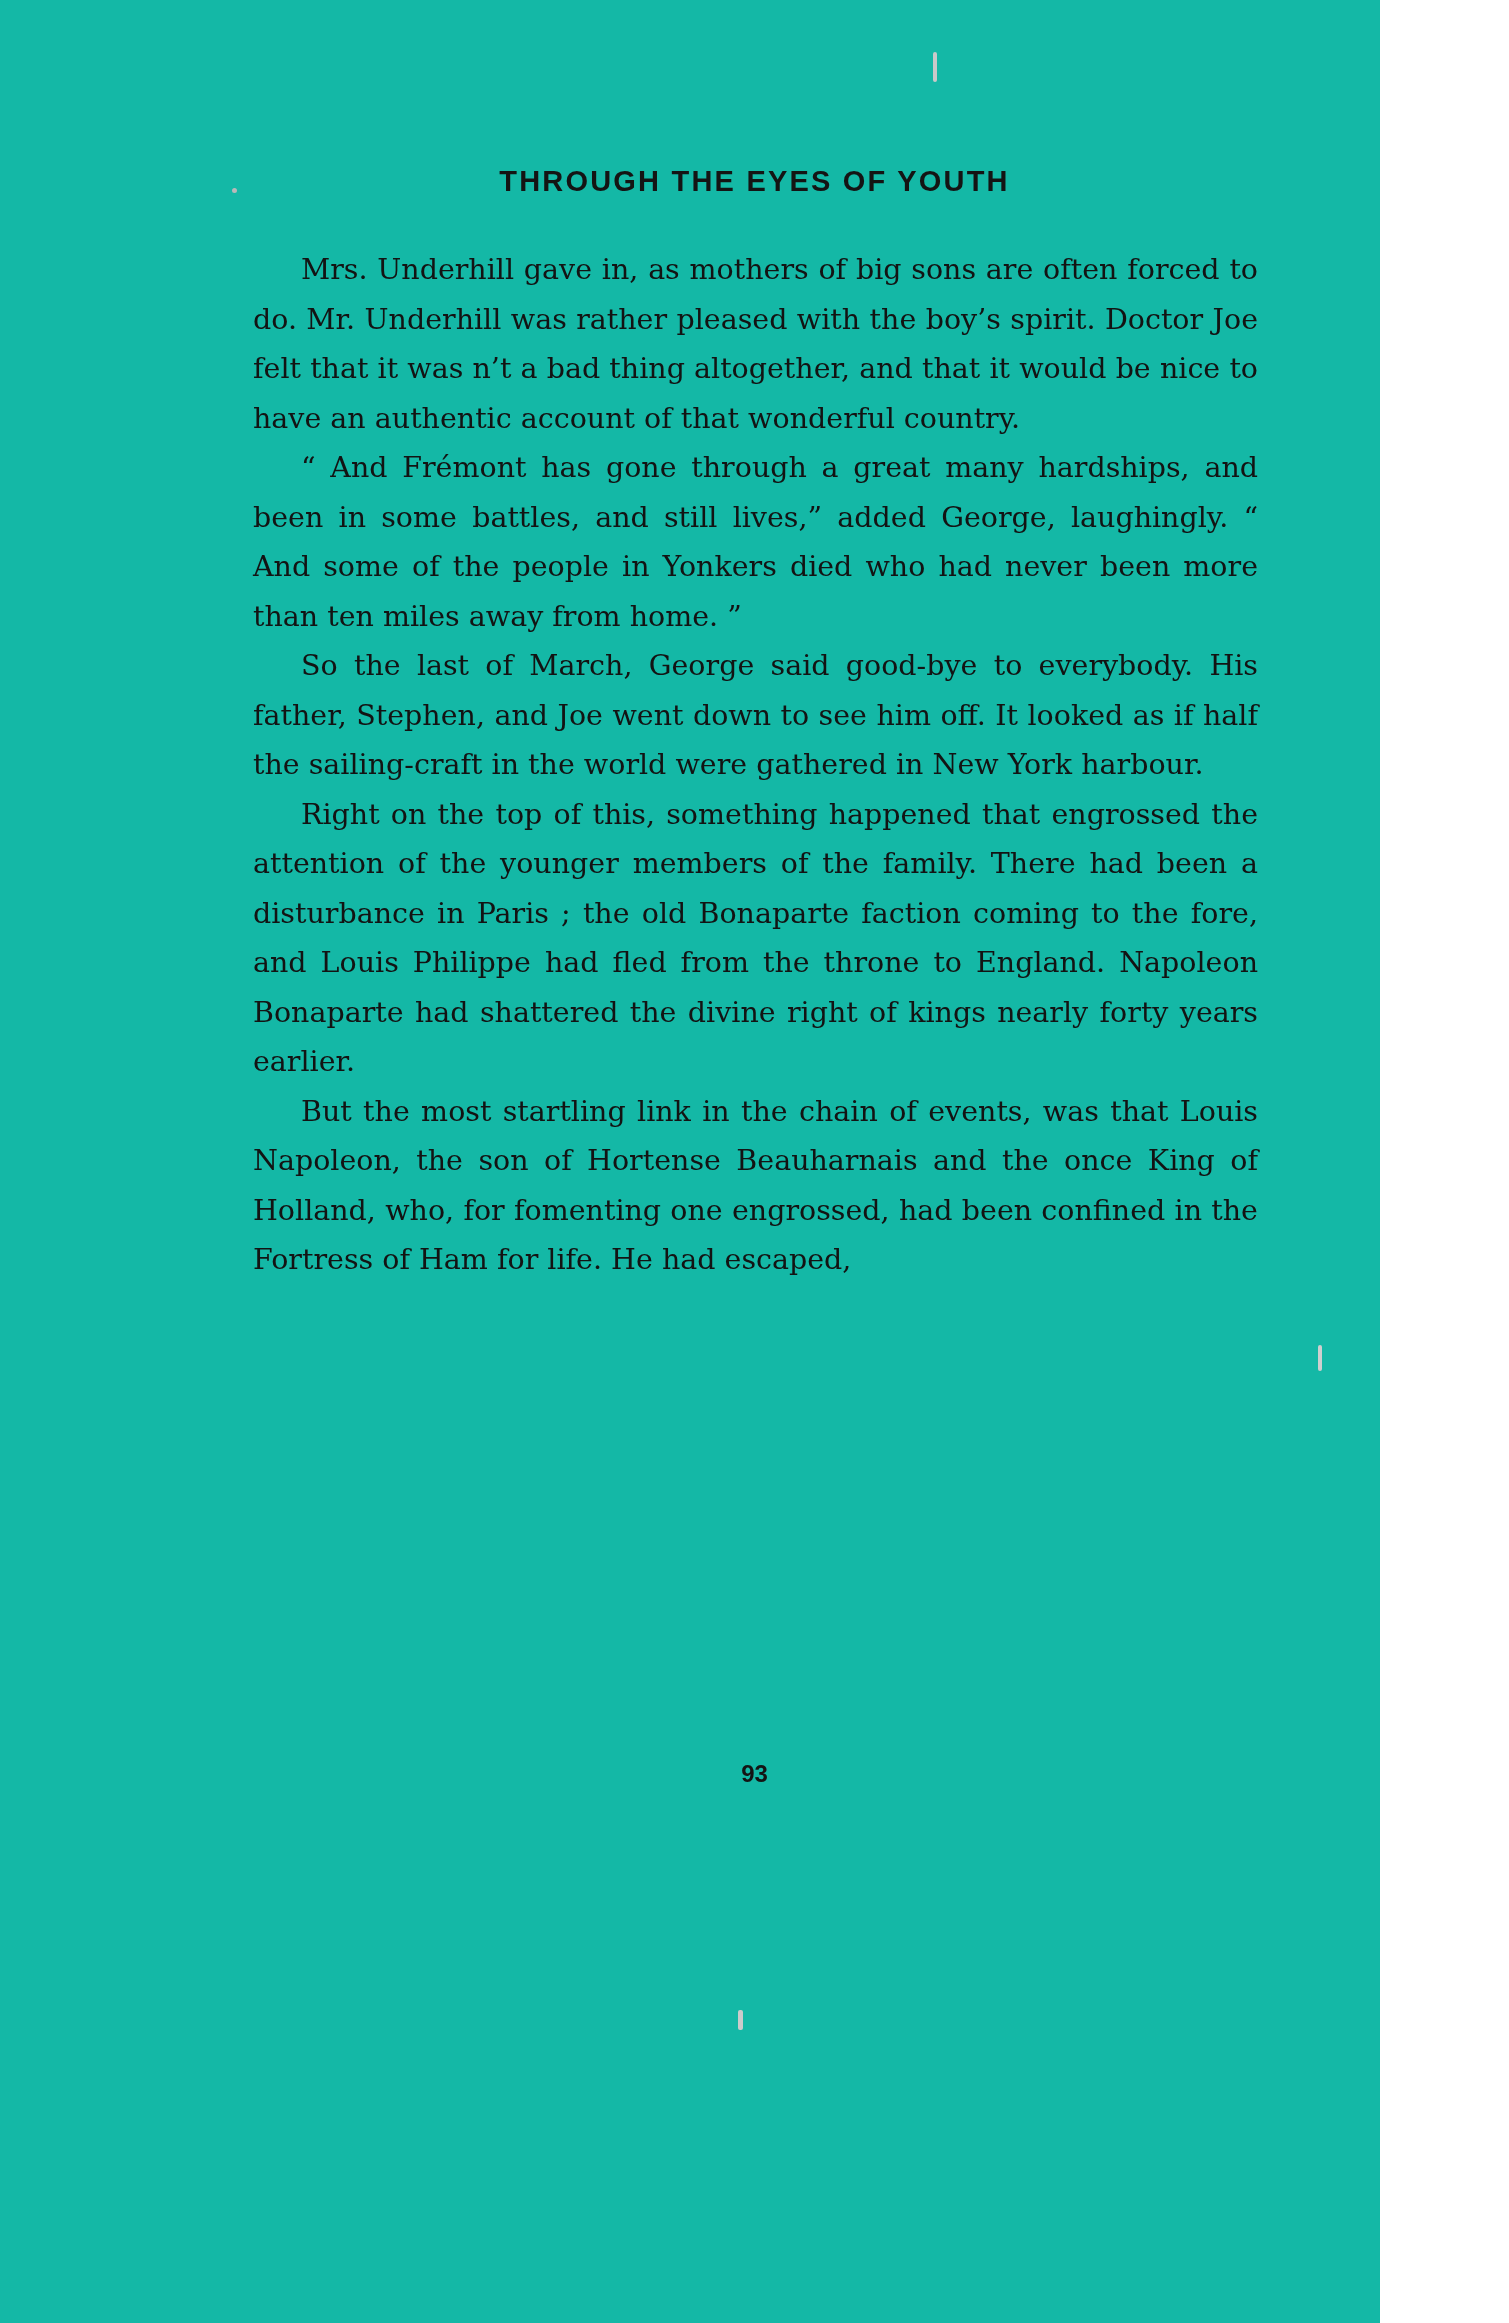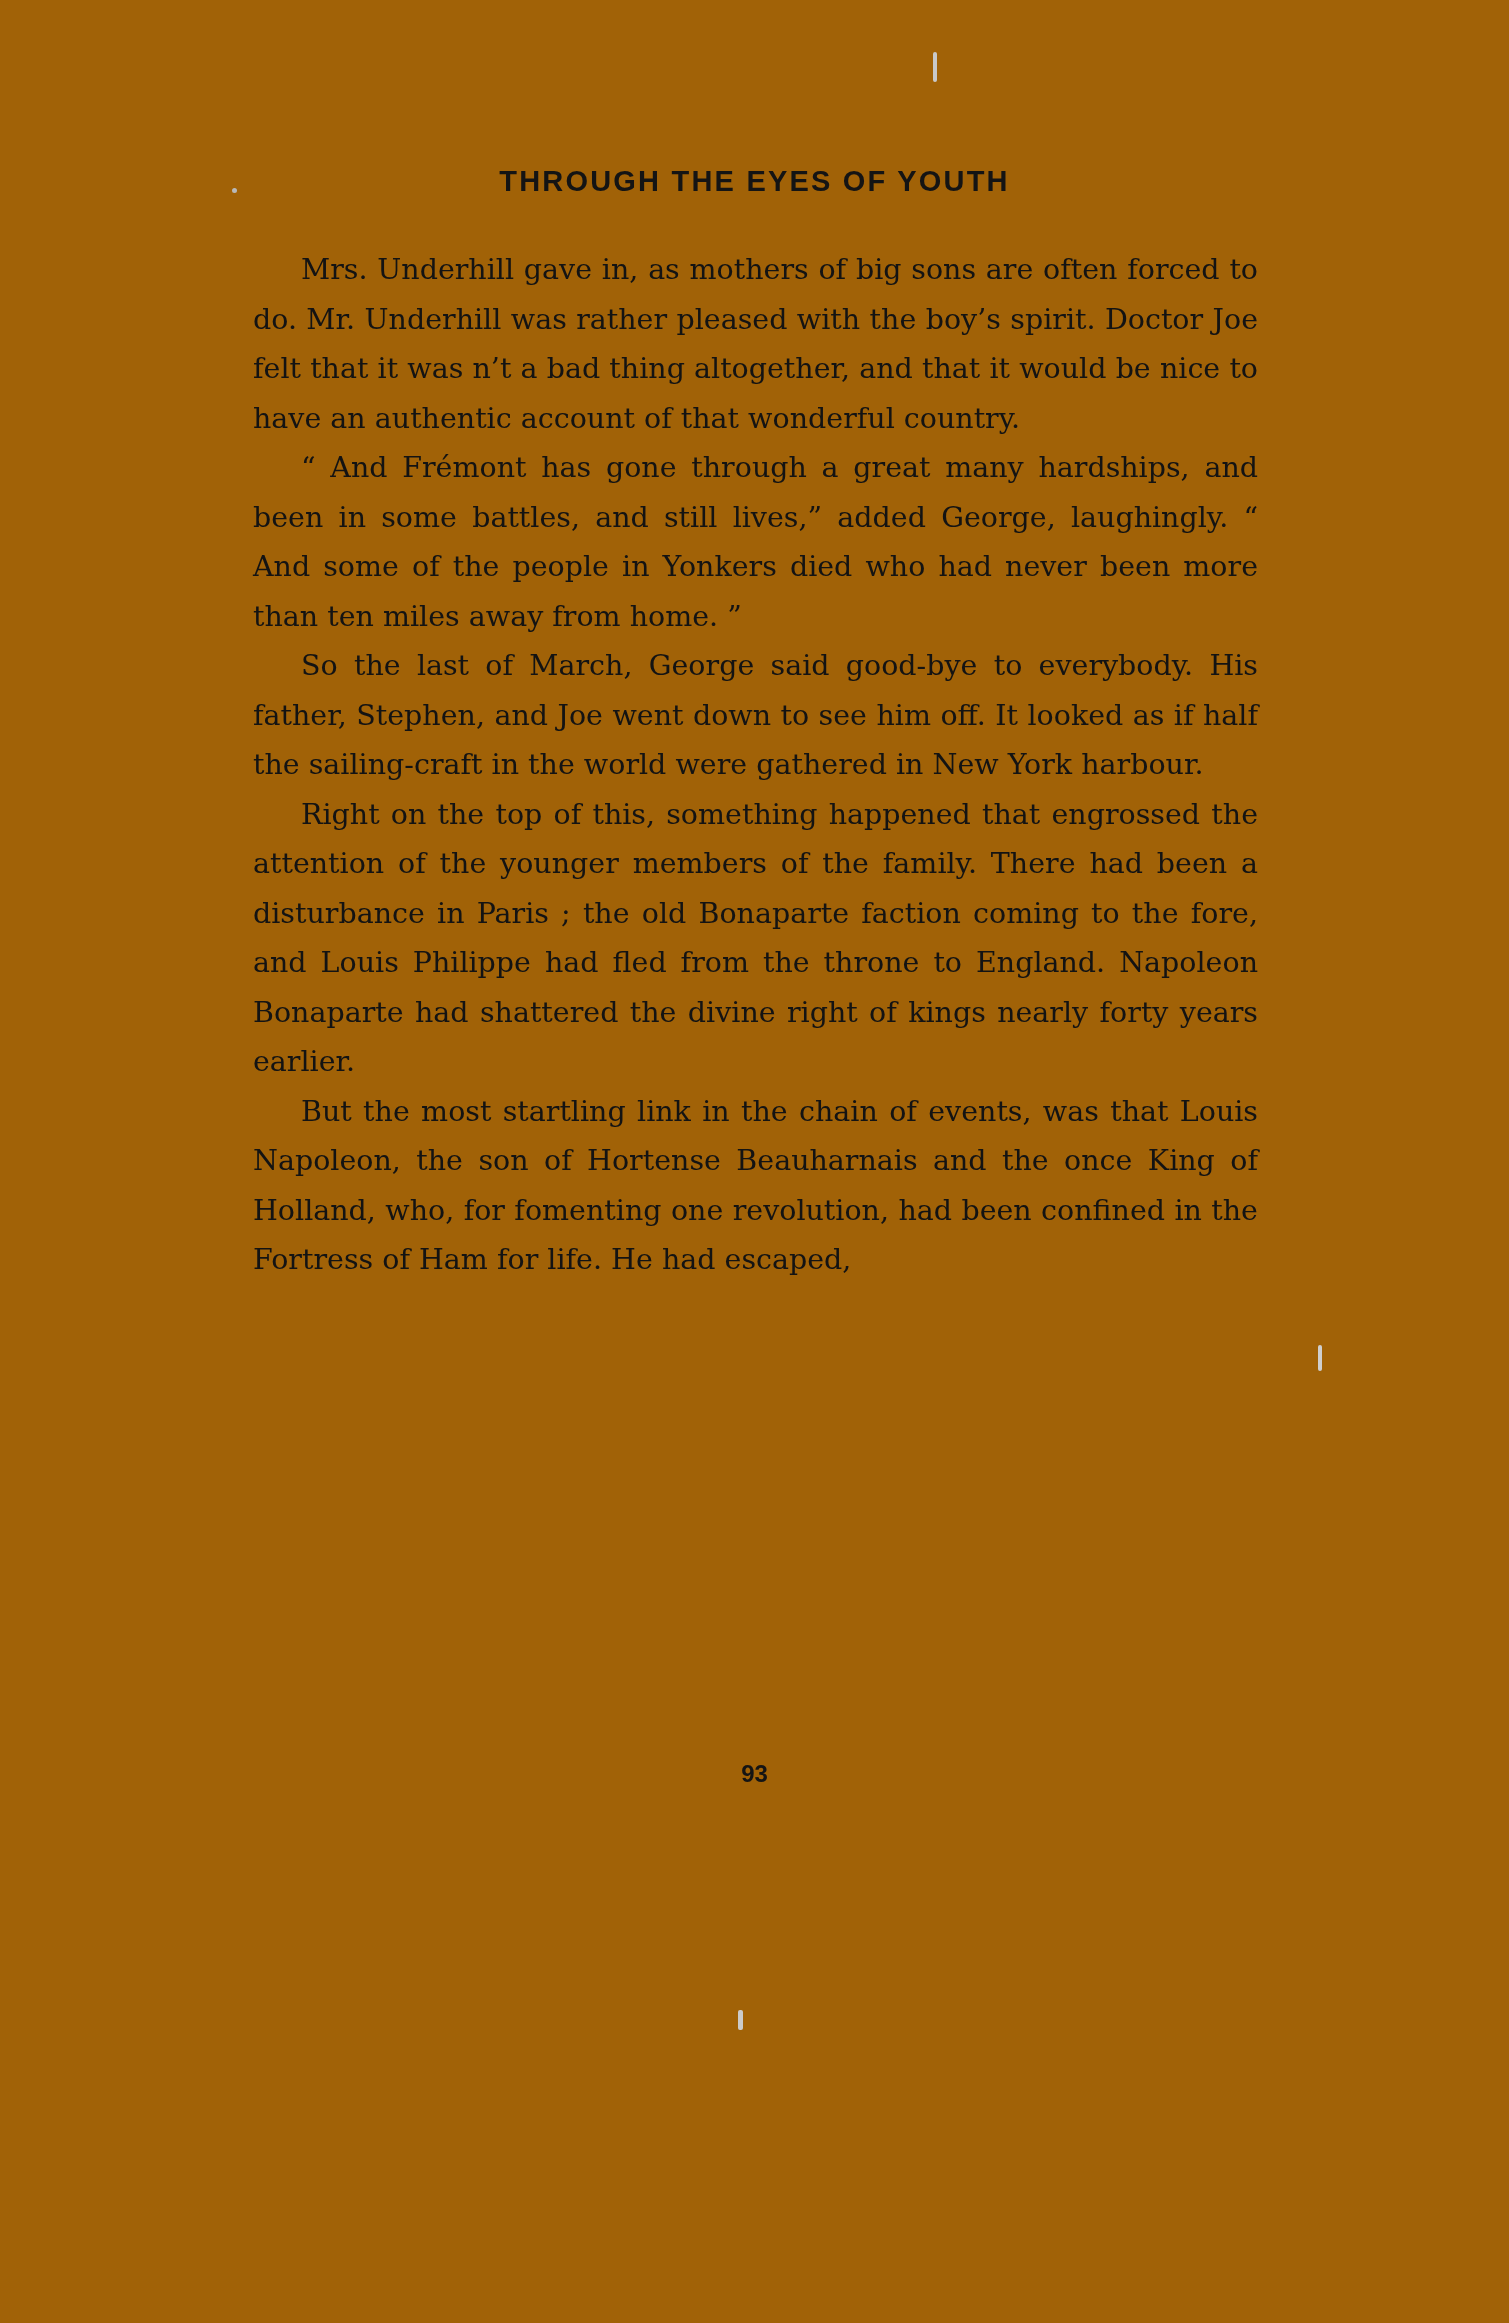--- a/index.html
+++ b/index.html
@@ -12,23 +12,23 @@
     height: 2323px;
     font-family: "DejaVu Serif", serif;
     color: #111111;
     position: relative;
     overflow: hidden;
   }
   .page {
     position: absolute;
     top: 0;
     left: 0;
-    width: 1509px;
+    width: 1380px;
     height: 2323px;
-    background: #a16207;
+    background: #14b8a6;
   }
   .running-head {
     position: absolute;
     top: 165px;
     left: 0;
     width: 1509px;
     text-align: center;
     font-family: "Liberation Sans", sans-serif;
     font-size: 29px;
     font-weight: 700;
@@ -84,18 +84,18 @@
   <div class="speck s3"></div>
   <div class="speck s4"></div>
 
   <div class="running-head">THROUGH THE EYES OF YOUTH</div>
 
   <div class="body-text">
     <p>Mrs. Underhill gave in, as mothers of big sons are often forced to do. Mr. Underhill was rather pleased with the boy’s spirit. Doctor Joe felt that it was n’t a bad thing altogether, and that it would be nice to have an authentic account of that wonderful country.</p>
     <p>“ And Frémont has gone through a great many hardships, and been in some battles, and still lives,” added George, laughingly. “ And some of the people in Yonkers died who had never been more than ten miles away from home. ”</p>
     <p>So the last of March, George said good-bye to everybody. His father, Stephen, and Joe went down to see him off. It looked as if half the sailing-craft in the world were gathered in New York harbour.</p>
     <p>Right on the top of this, something happened that engrossed the attention of the younger members of the family. There had been a disturbance in Paris ; the old Bonaparte faction coming to the fore, and Louis Philippe had fled from the throne to England. Napoleon Bonaparte had shattered the divine right of kings nearly forty years earlier.</p>
-    <p>But the most startling link in the chain of events, was that Louis Napoleon, the son of Hortense Beauharnais and the once King of Holland, who, for fomenting one revolution, had been confined in the Fortress of Ham for life. He had escaped,</p>
+    <p>But the most startling link in the chain of events, was that Louis Napoleon, the son of Hortense Beauharnais and the once King of Holland, who, for fomenting one engrossed, had been confined in the Fortress of Ham for life. He had escaped,</p>
   </div>
 
   <div class="folio">93</div>
 
 </div>
 
 </body></html>

